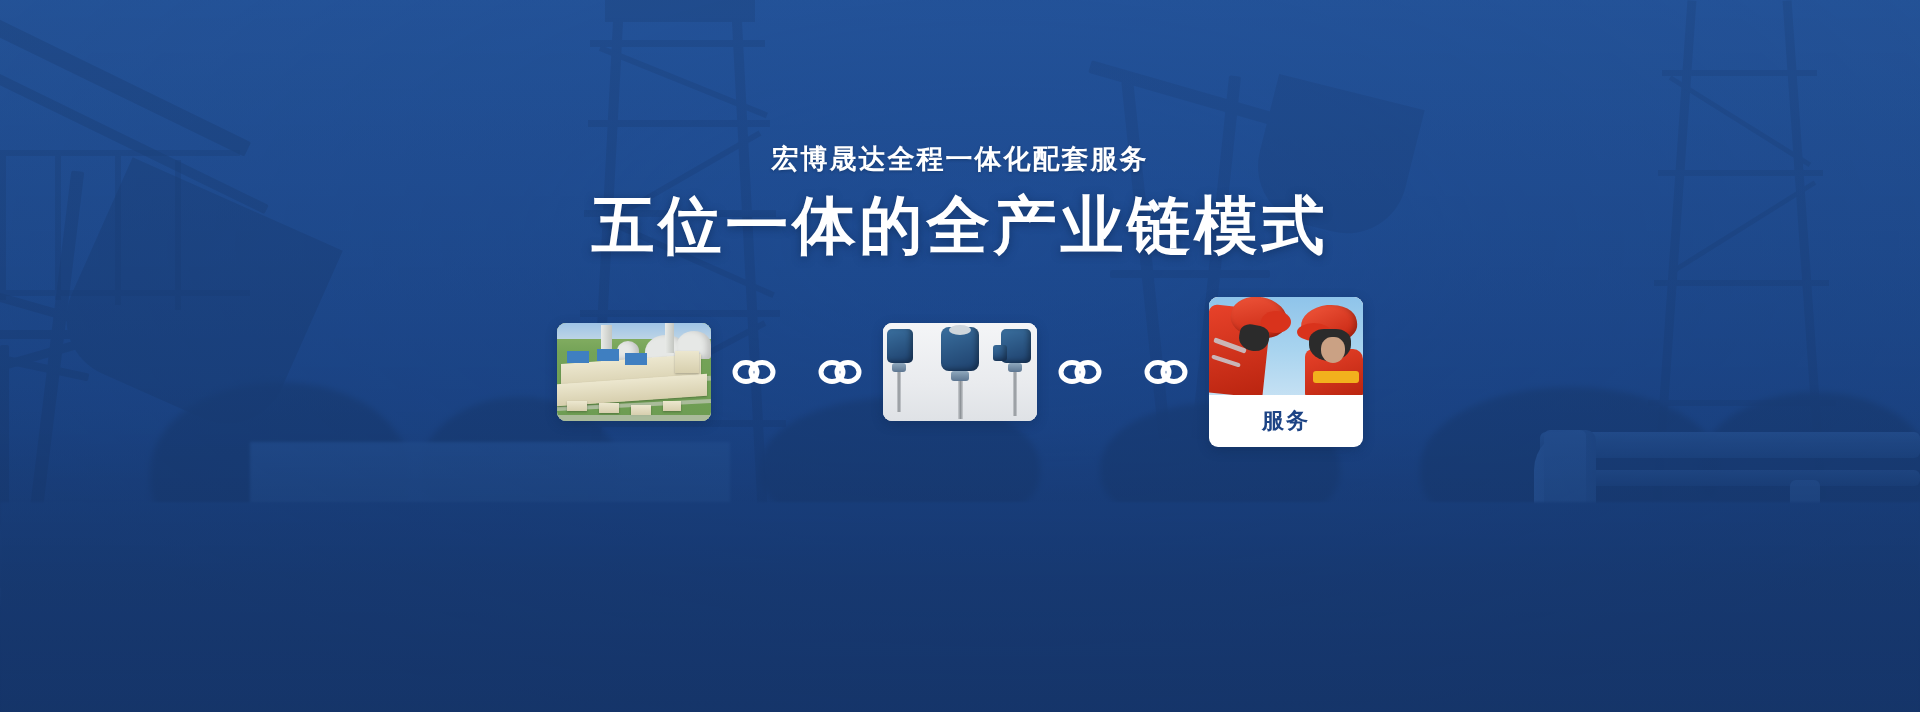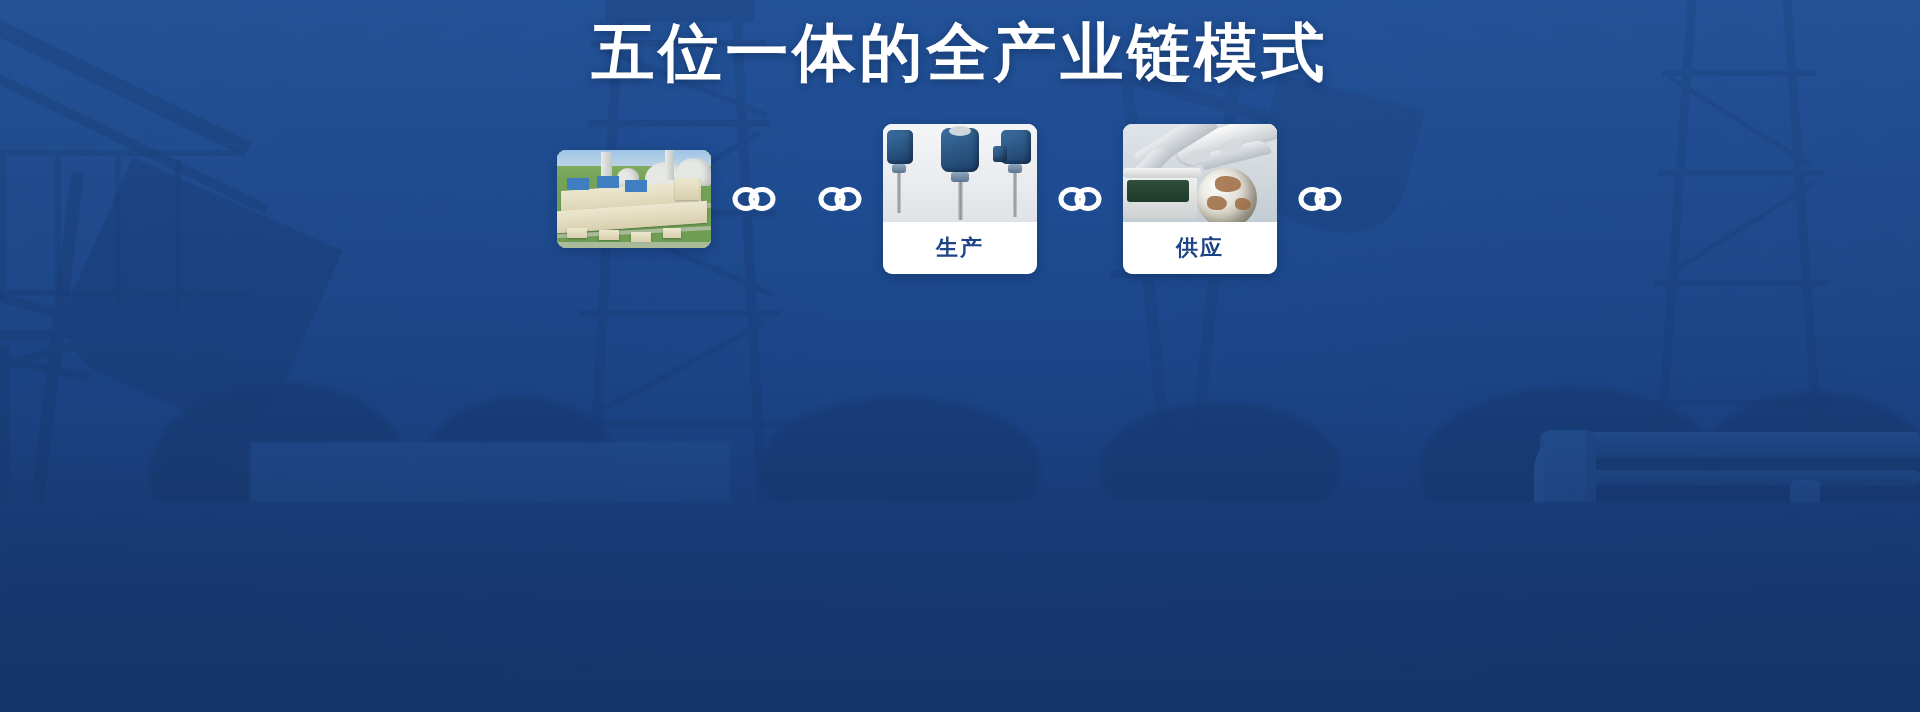--- a/index.html
+++ b/index.html
@@ -280,20 +280,21 @@
     <div class="pipe" style="left:1790px; top:480px; width:30px; height:110px; opacity:.8;"></div>
     <div class="pipe" style="left:-20px; top:588px; width:430px; height:18px; opacity:.6;"></div>
 
     <div class="bg-ground"></div>
     <div class="bg-wash"></div>
     <div class="bg-wash2"></div>
   </div>
 
   <div class="content">
 
+    <div class="subtitle">宏博晟达全程一体化配套服务</div>
     <div class="title">五位一体的全产业链模式</div>
 
     <div class="chain-row">
 
       <div class="card">
         <div class="card-thumb">
           <div class="sc-plant">
             <div class="sky"></div>
             <div class="road" style="left:0; top:58px; width:154px; height:5px; transform:rotate(-4deg);"></div>
             <div class="road" style="left:0; top:80px; width:154px; height:4px; transform:rotate(-3deg);"></div>
@@ -345,58 +346,56 @@
             <div class="head2" style="left:58px; top:4px; width:38px; height:44px; border-radius:8px;"></div>
             <div class="cap2" style="left:66px; top:2px; width:22px; height:10px;"></div>
             <div class="collar" style="left:68px; top:48px; width:18px; height:10px;"></div>
             <div class="rod" style="left:75px; top:58px; width:5px; height:38px;"></div>
             <div class="head2" style="left:118px; top:6px; width:30px; height:34px;"></div>
             <div class="head2" style="left:110px; top:22px; width:14px; height:16px; border-radius:3px;"></div>
             <div class="collar" style="left:125px; top:40px; width:14px; height:9px;"></div>
             <div class="rod" style="left:130px; top:49px; width:4px; height:44px;"></div>
           </div>
         </div>
-        <div class="card-label">生产</div>
       </div>
 
       <div class="link">
         <svg width="44" height="30" viewBox="0 0 44 30" aria-hidden="true">
           <g fill="none" stroke="#ffffff" stroke-width="5">
             <ellipse cx="14" cy="15" rx="11" ry="9.5"></ellipse>
             <ellipse cx="30" cy="15" rx="11" ry="9.5"></ellipse>
           </g>
         </svg>
       </div>
 
-      <div class="card">
-        <div class="card-thumb">
-          <div class="sc-sup">
-            <div class="fuse" style="left:52px; top:2px; width:104px; height:26px;"></div>
-            <div class="wing" style="left:10px; top:6px; width:86px; height:22px;"></div>
-            <div class="wing" style="left:78px; top:22px; width:70px; height:16px; transform:rotate(-14deg);"></div>
-            <div class="engine" style="left:62px; top:26px; width:26px; height:13px;"></div>
-            <div class="engine" style="left:96px; top:16px; width:24px; height:12px;"></div>
-            <div class="wing" style="left:0px; top:34px; width:52px; height:18px; transform:rotate(-46deg);"></div>
-            <div class="truck" style="left:0px; top:48px; width:74px; height:46px;"></div>
-            <div class="cab-win" style="left:4px; top:56px; width:62px; height:22px;"></div>
-            <div class="truck" style="left:0px; top:44px; width:78px; height:10px; border-radius:4px;"></div>
-            <div class="globe" style="left:74px; top:44px; width:60px; height:60px;"></div>
-            <div class="land" style="left:92px; top:52px; width:26px; height:16px;"></div>
-            <div class="land" style="left:84px; top:72px; width:20px; height:14px;"></div>
-            <div class="land" style="left:112px; top:74px; width:16px; height:12px;"></div>
-          </div>
-        </div>
-        <div class="card-label">供应</div>
-      </div>
 
       <div class="link">
         <svg width="44" height="30" viewBox="0 0 44 30" aria-hidden="true">
           <g fill="none" stroke="#ffffff" stroke-width="5">
             <ellipse cx="14" cy="15" rx="11" ry="9.5"></ellipse>
             <ellipse cx="30" cy="15" rx="11" ry="9.5"></ellipse>
           </g>
         </svg>
       </div>
 
+      <div class="card">
+        <div class="card-thumb">
+          <div class="sc-srv">
+            <div class="suit" style="left:-4px; top:10px; width:62px; height:88px; transform:rotate(6deg);"></div>
+            <div class="helmet" style="left:22px; top:0px; width:56px; height:40px; transform:rotate(10deg);"></div>
+            <div class="brim" style="left:52px; top:14px; width:30px; height:22px;"></div>
+            <div class="mask" style="left:30px; top:28px; width:30px; height:26px; transform:rotate(10deg);"></div>
+            <div class="stripe" style="left:4px; top:46px; width:34px; height:5px; transform:rotate(20deg);"></div>
+            <div class="stripe" style="left:2px; top:62px; width:30px; height:4px; transform:rotate(18deg);"></div>
+            <div class="suit" style="left:96px; top:52px; width:58px; height:48px;"></div>
+            <div class="helmet" style="left:92px; top:8px; width:56px; height:38px; transform:rotate(-6deg);"></div>
+            <div class="brim" style="left:88px; top:26px; width:34px; height:18px;"></div>
+            <div class="mask" style="left:100px; top:32px; width:42px; height:32px;"></div>
+            <div class="face" style="left:112px; top:40px; width:24px; height:26px;"></div>
+            <div class="vest" style="left:104px; top:74px; width:46px; height:12px;"></div>
+          </div>
+        </div>
+        <div class="card-label">服务</div>
+      </div>
 
     </div>
   </div>
 </div>
 
 </body></html>

